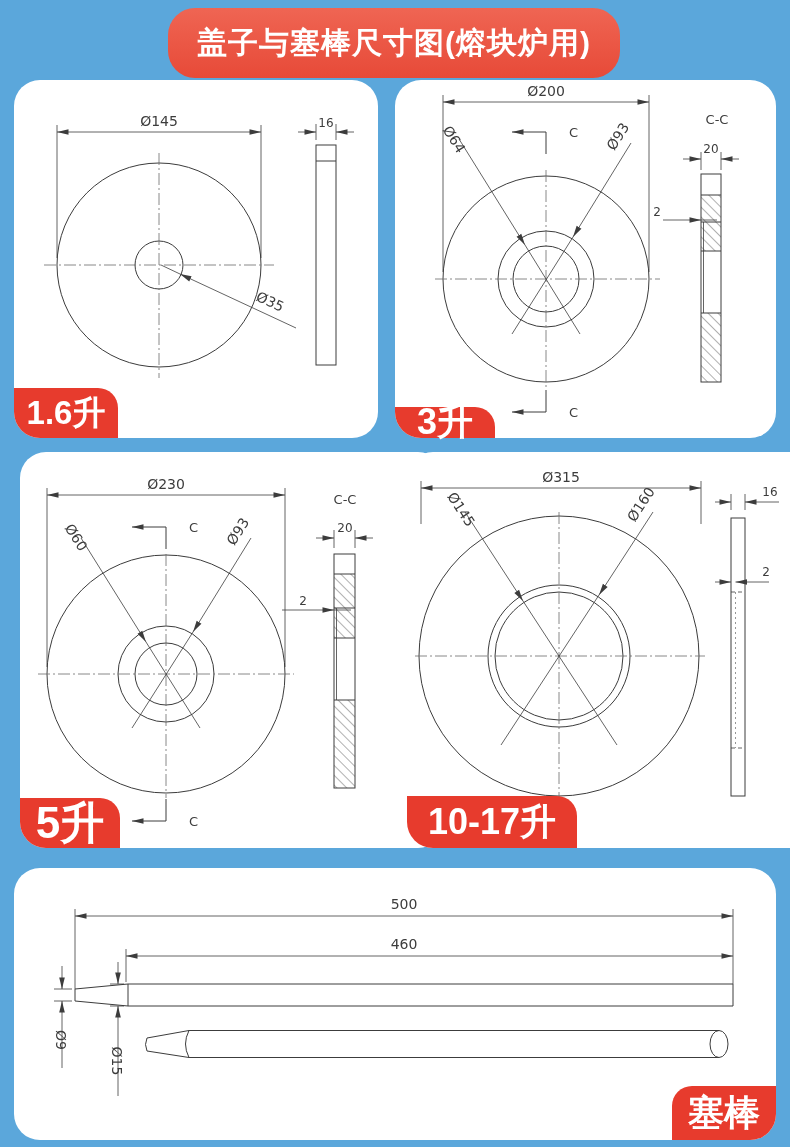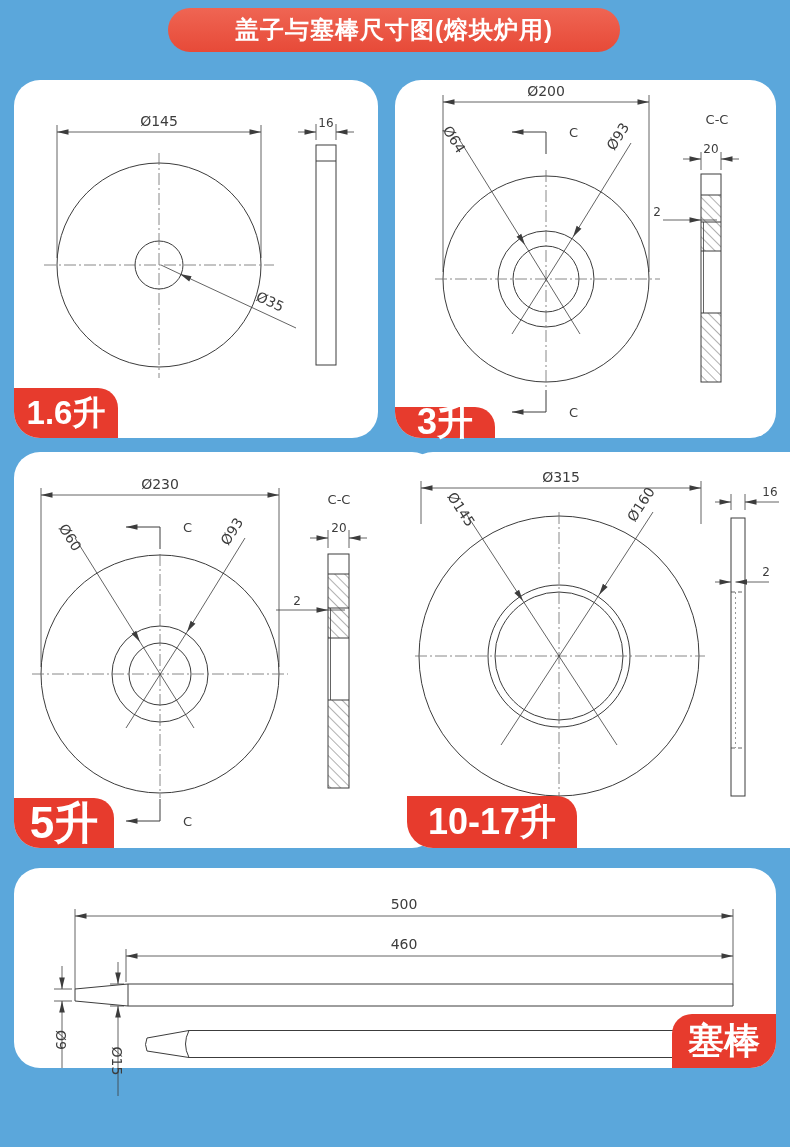--- a/index.html
+++ b/index.html
@@ -3,31 +3,31 @@
 <meta charset="utf-8">
 <style>
   html,body{margin:0;padding:0;}
   body{
     width:790px;height:1147px;position:relative;
     background:#5BA7DB;
     font-family:"Liberation Sans",sans-serif;
     overflow:hidden;
   }
   .title-banner{
-    position:absolute;left:168px;top:8px;width:452px;height:44px;
+    position:absolute;left:168px;top:8px;width:452px;height:70px;
     background:linear-gradient(180deg,#EF6553,#E74A38);
     border-radius:27px;display:flex;align-items:center;justify-content:center;
-    color:#fff;font-size:24px;font-weight:700;letter-spacing:1px;
+    color:#fff;font-size:30px;font-weight:700;letter-spacing:1px;
   }
   .panel{position:absolute;background:#fff;border-radius:26px;}
   #p1{left:14px;top:80px;width:364px;height:358px;}
   #p2{left:395px;top:80px;width:381px;height:358px;}
-  #p3{left:14px;top:452px;width:424px;height:396px;}
+  #p3{left:20px;top:452px;width:424px;height:396px;}
   #p4{left:407px;top:452px;width:445px;height:396px;}
-  #p5{left:14px;top:868px;width:762px;height:200px;}
+  #p5{left:14px;top:868px;width:762px;height:272px;}
   .panel svg{position:absolute;left:0;top:0;}
   .badge{
     position:absolute;left:0;bottom:0;background:#E73B2D;color:#fff;
     display:flex;align-items:center;justify-content:center;font-weight:600;text-align:right;
   }
   .badge.br{left:auto;right:0;border-radius:20px 0 26px 0;}
   .badge.bl{border-radius:0 20px 0 26px;}
   #b1{width:104px;height:50px;font-size:33px;}
   #b2{width:100px;height:31px;font-size:36px;}
   #b3{width:100px;height:50px;font-size:44px;}

